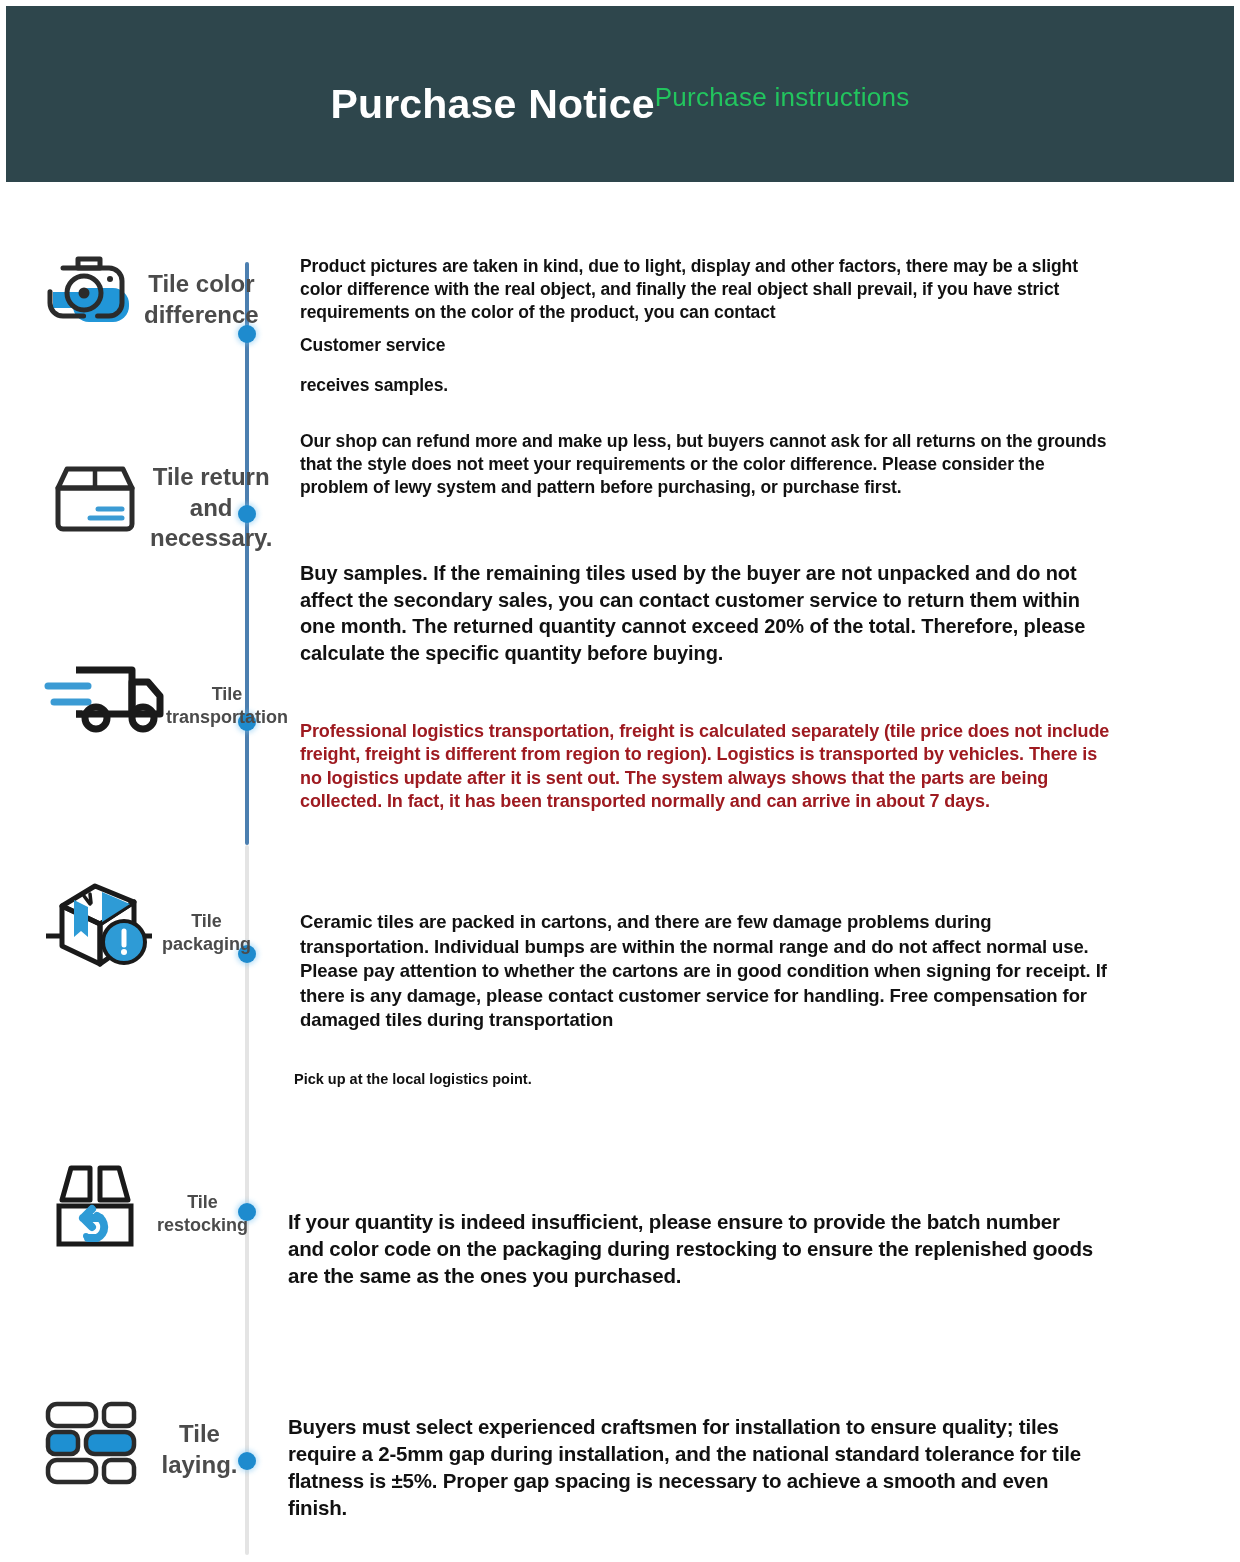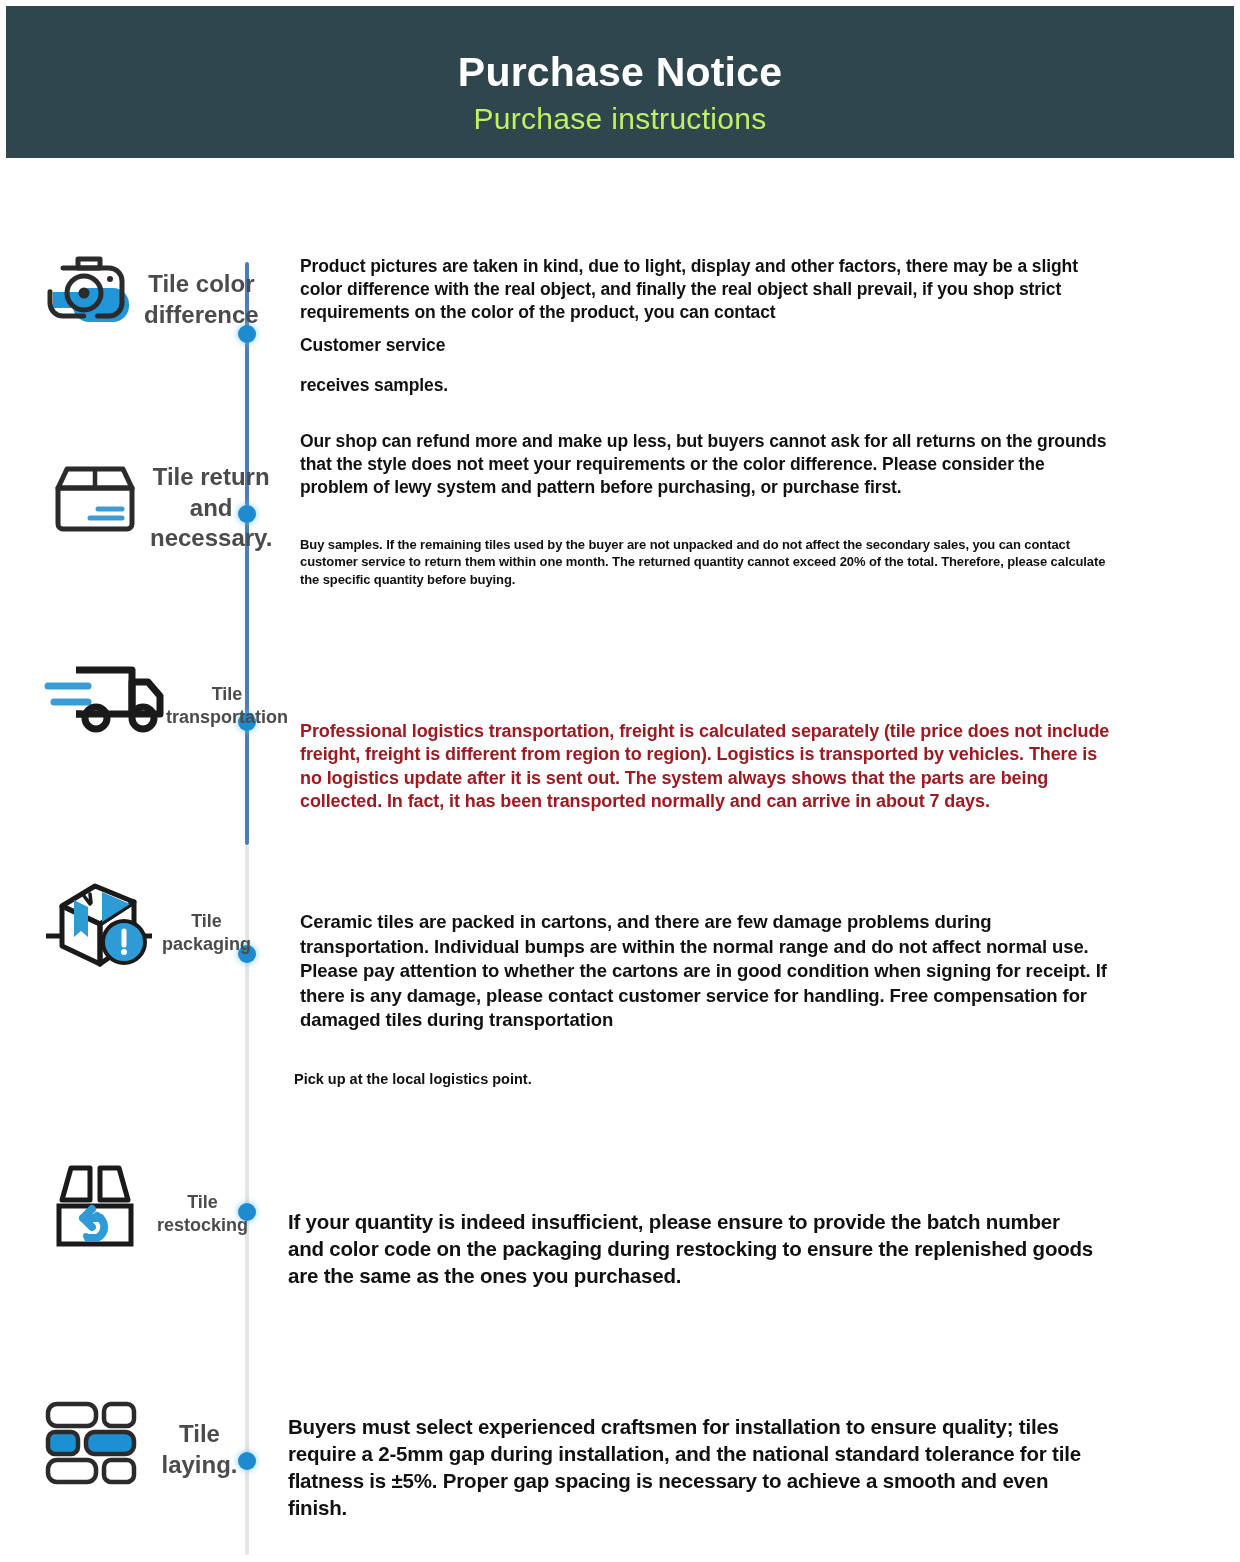--- a/index.html
+++ b/index.html
@@ -16,38 +16,38 @@
     background: #ffffff;
     overflow: hidden;
   }
 
   
   .banner {
     position: absolute;
     left: 6px;
     top: 6px;
     width: 1228px;
-    height: 152px;
+    height: 176px;
     background: #2e464c;
     display: flex;
-    flex-direction: column;
+    flex-direction: row;
     align-items: center;
     justify-content: center;
   }
   .banner-title {
     color: #ffffff;
     font-size: 41px;
     font-weight: bold;
     letter-spacing: 0.2px;
     line-height: 1.1;
     margin-top: 22px;
   }
   .banner-sub {
-    color: #bef264;
-    font-size: 30px;
+    color: #22c55e;
+    font-size: 26px;
     font-weight: 400;
     margin-top: 6px;
     letter-spacing: 0.3px;
   }
 
   
   .timeline-line {
     position: absolute;
     left: 245px;
     width: 4px;
@@ -158,21 +158,21 @@
         <circle cx="44" cy="45" r="5.5" fill="#2b2b2b"></circle>
         <circle cx="70" cy="31" r="3" fill="#2b2b2b"></circle>
       </svg>
     </span>
     <div class="icon-label big">
       <div>Tile color</div>
       <div>difference</div>
     </div>
   </div>
 
-  <div class="para p-main" style="top:255px">Product pictures are taken in kind, due to light, display and other factors, there may be a slight color difference with the real object, and finally the real object shall prevail, if you shop strict requirements on the color of the product, you can contact</div>
+  <div class="para p-main" style="top:255px">Product pictures are taken in kind, due to light, display and other factors, there may be a slight color difference with the real object, and finally the real object shall prevail, if you have strict requirements on the color of the product, you can contact</div>
 
   <div class="para p-main" style="top:334px; width:420px;">Customer service</div>
   <div class="para p-main" style="top:374px; width:420px;">receives samples.</div>
 
   <div class="icon-block" style="top:450px">
     <span class="icon-art">
       <svg width="110" height="76" viewBox="0 0 110 76">
         <path d="M18 26 L27 7 h56 l9 19 z" fill="none" stroke="#2b2b2b" stroke-width="5" stroke-linejoin="round"></path>
         <path d="M55 7 v19" stroke="#2b2b2b" stroke-width="4.5"></path>
         <path d="M18 26 h74 v36 a5 5 0 0 1 -5 5 h-64 a5 5 0 0 1 -5 -5 z" fill="none" stroke="#2b2b2b" stroke-width="5" stroke-linejoin="round"></path>
@@ -181,21 +181,21 @@
       </svg>
     </span>
     <div class="icon-label big">
       <div>Tile return and</div>
       <div>necessary.</div>
     </div>
   </div>
 
   <div class="para p-main" style="top:430px">Our shop can refund more and make up less, but buyers cannot ask for all returns on the grounds that the style does not meet your requirements or the color difference. Please consider the problem of lewy system and pattern before purchasing, or purchase first.</div>
 
-  <div class="para p-main" style="top:536px; font-size:13px; line-height:1.33;">Buy samples. If the remaining tiles used by the buyer are not unpacked and do not affect the secondary sales, you can contact customer service to return them within one month. The returned quantity cannot exceed 20% of the total. Therefore, please calculate the specific quantity before buying.</div>
+  <div class="para p-main" style="top:560px; font-size:20px; line-height:1.33;">Buy samples. If the remaining tiles used by the buyer are not unpacked and do not affect the secondary sales, you can contact customer service to return them within one month. The returned quantity cannot exceed 20% of the total. Therefore, please calculate the specific quantity before buying.</div>
 
   <div class="icon-block" style="top:660px">
     <span class="icon-art">
       <svg width="126" height="76" viewBox="0 0 126 76">
         <path d="M8 26 h40" stroke="#3b9bd4" stroke-width="7" stroke-linecap="round"></path>
         <path d="M14 42 h34" stroke="#3b9bd4" stroke-width="7" stroke-linecap="round"></path>
         <path d="M36 10 h56 v44 h-56" fill="none" stroke="#1a1a1a" stroke-width="7" stroke-linejoin="round"></path>
         <path d="M36 54 h6" stroke="#1a1a1a" stroke-width="7"></path>
         <path d="M92 22 h16 l12 14 v18 h-28 z" fill="none" stroke="#1a1a1a" stroke-width="7" stroke-linejoin="round"></path>
         <circle cx="56" cy="58" r="11" fill="none" stroke="#1a1a1a" stroke-width="7"></circle>

